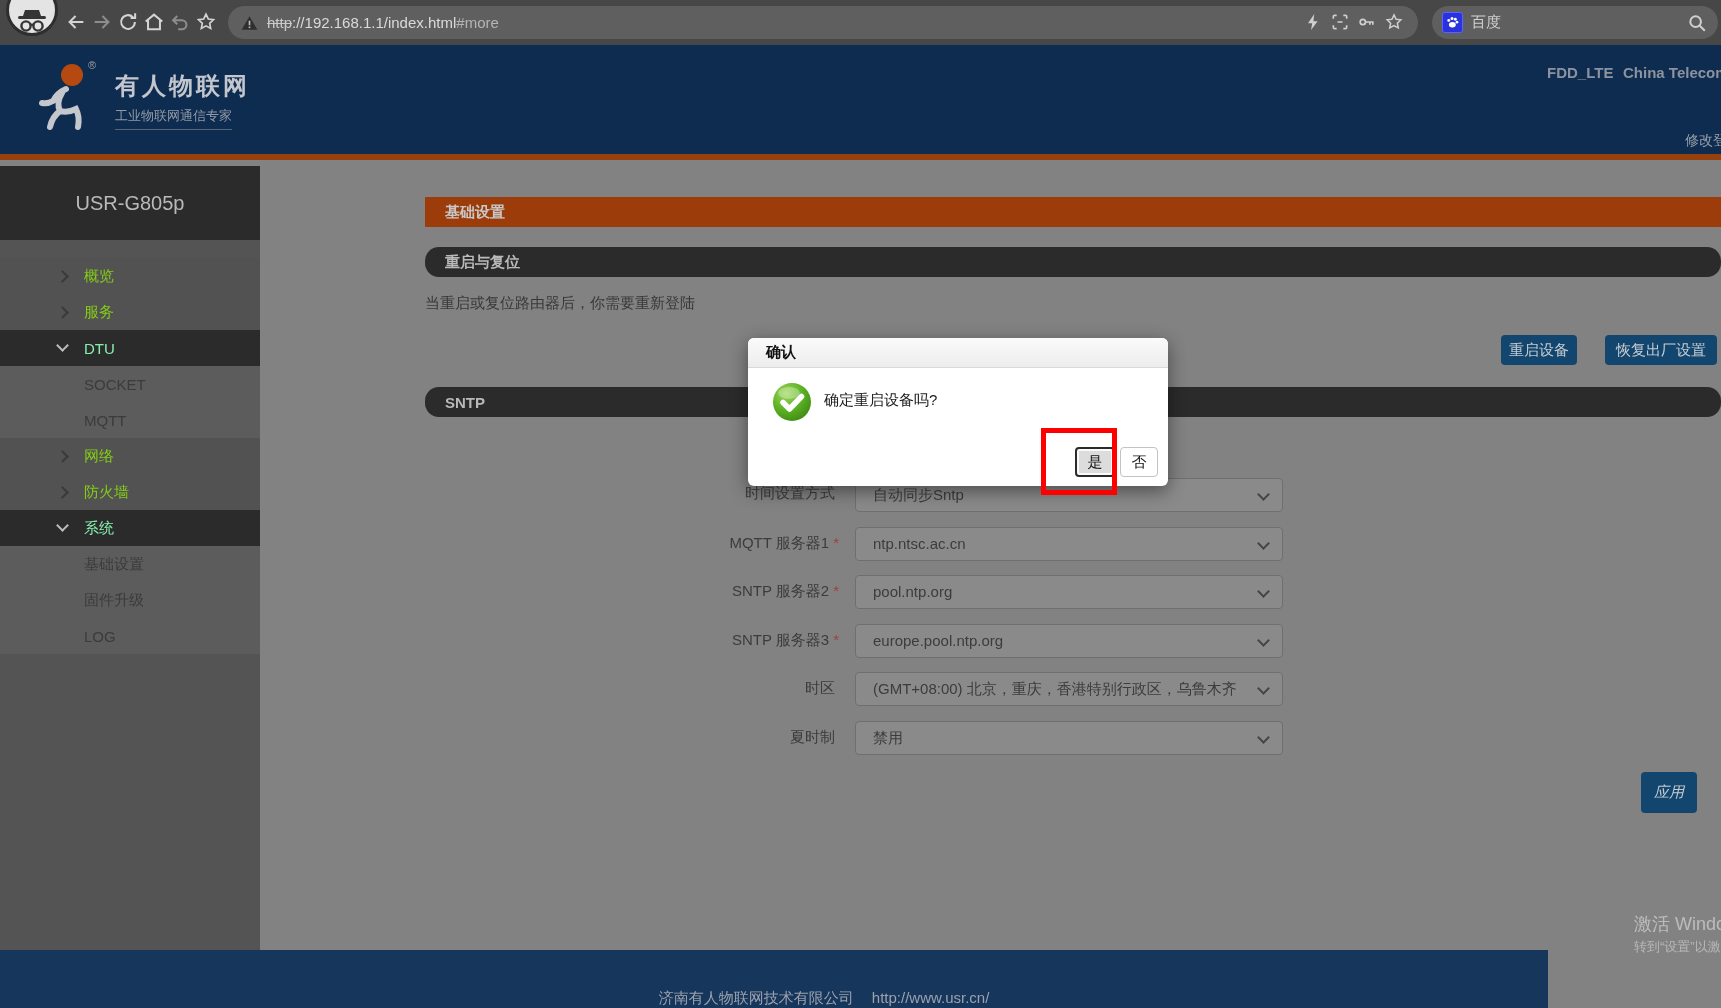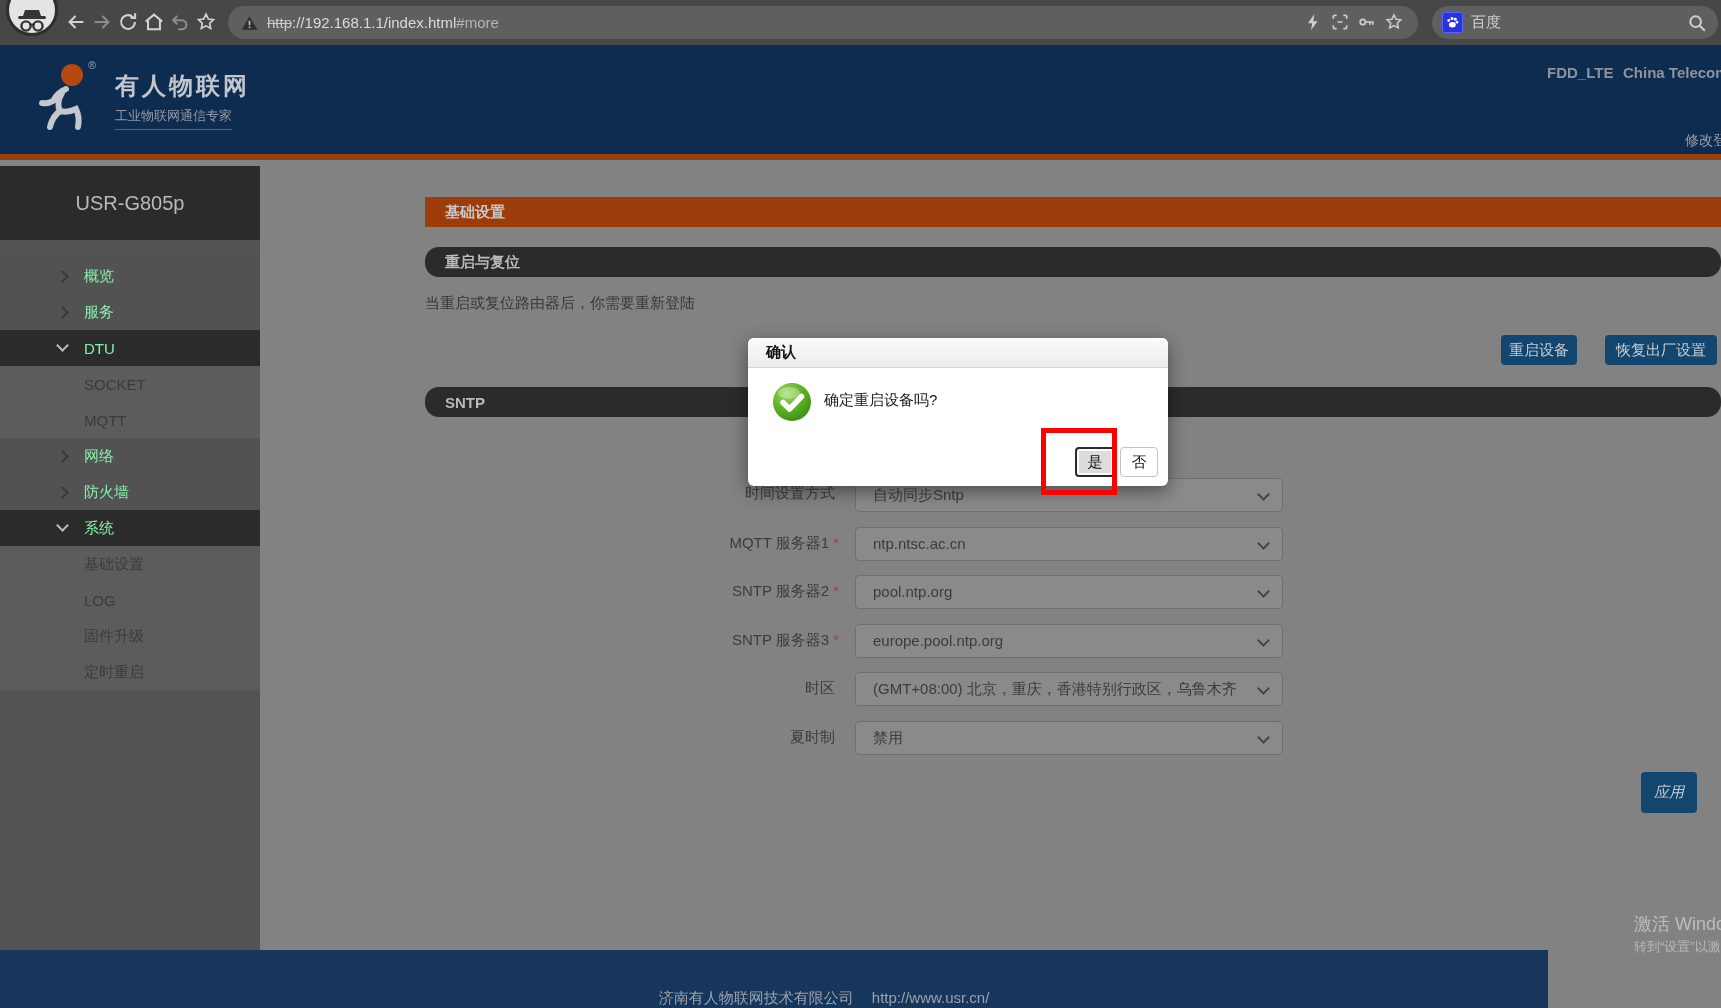--- a/index.html
+++ b/index.html
@@ -30,21 +30,21 @@
   .brandsub { position:absolute; left:115px; top:62px; font-size:13px; color:#939aa6; padding-bottom:4px; border-bottom:1px solid #54657c; }
   .nettype { position:absolute; left:1547px; top:19px; font-size:15px; font-weight:bold; color:#8d939e; }
   .carrier { position:absolute; left:1623px; top:19px; font-size:15px; font-weight:bold; color:#8d939e; white-space:nowrap; }
   .chgpwd  { position:absolute; left:1685px; top:87px; font-size:14px; color:#9aa0ab; white-space:nowrap; }
   
   .sidebar { position:absolute; left:0; top:166px; width:260px; height:784px; background:#545454; z-index:1; }
   .devblock { height:74px; background:#2b2b2b; display:flex; align-items:center; justify-content:center;
               color:#b9b9b9; font-size:20px; }
   .menu { margin-top:18px; }
   .mrow { height:36px; display:flex; align-items:center; position:relative; font-size:15px; }
-  .mrow.group { background:#525252; color:#86efac; }
+  .mrow.group { background:#525252; color:#84cc16; }
   .mrow.sub   { background:#5c5c5c; color:#3b3b3b; }
   .mrow.active{ background:#2b2b2b; color:#86efac; }
   .mlabel { margin-left:84px; }
   .chev { position:absolute; left:58px; width:9px; height:9px; border-right:2px solid #3a3a3a; border-bottom:2px solid #3a3a3a; }
   .chev.right { transform:rotate(-45deg); }
   .chev.down  { transform:rotate(45deg); top:11px; }
   .mrow.active .chev { border-color:#bdbdbd; }
   
   .bar { position:absolute; left:425px; width:1296px; height:30px; display:flex; align-items:center; z-index:1; }
   .bar .btxt { margin-left:20px; font-size:15px; font-weight:bold; }
@@ -228,27 +228,24 @@
         <span class="mlabel">防火墙</span>
       </div>
     <div class="mrow group active">
         <span class="chev down"></span>
         <span class="mlabel">系统</span>
       </div>
     <div class="mrow sub">
         <span class="mlabel">基础设置</span>
       </div>
     <div class="mrow sub">
+        <span class="mlabel">固件升级</span>
+      </div>
+    <div class="mrow sub">
         <span class="mlabel">LOG</span>
-      </div>
-    <div class="mrow sub">
-        <span class="mlabel">固件升级</span>
-      </div>
-    <div class="mrow sub">
-        <span class="mlabel">定时重启</span>
       </div>
   </div>
 </div>
 
 <div class="bar orange" style="top:197px">
   <span class="btxt">基础设置</span>
 </div>
 <div class="bar dark" style="top:247px">
   <span class="btxt">重启与复位</span>
 </div>

